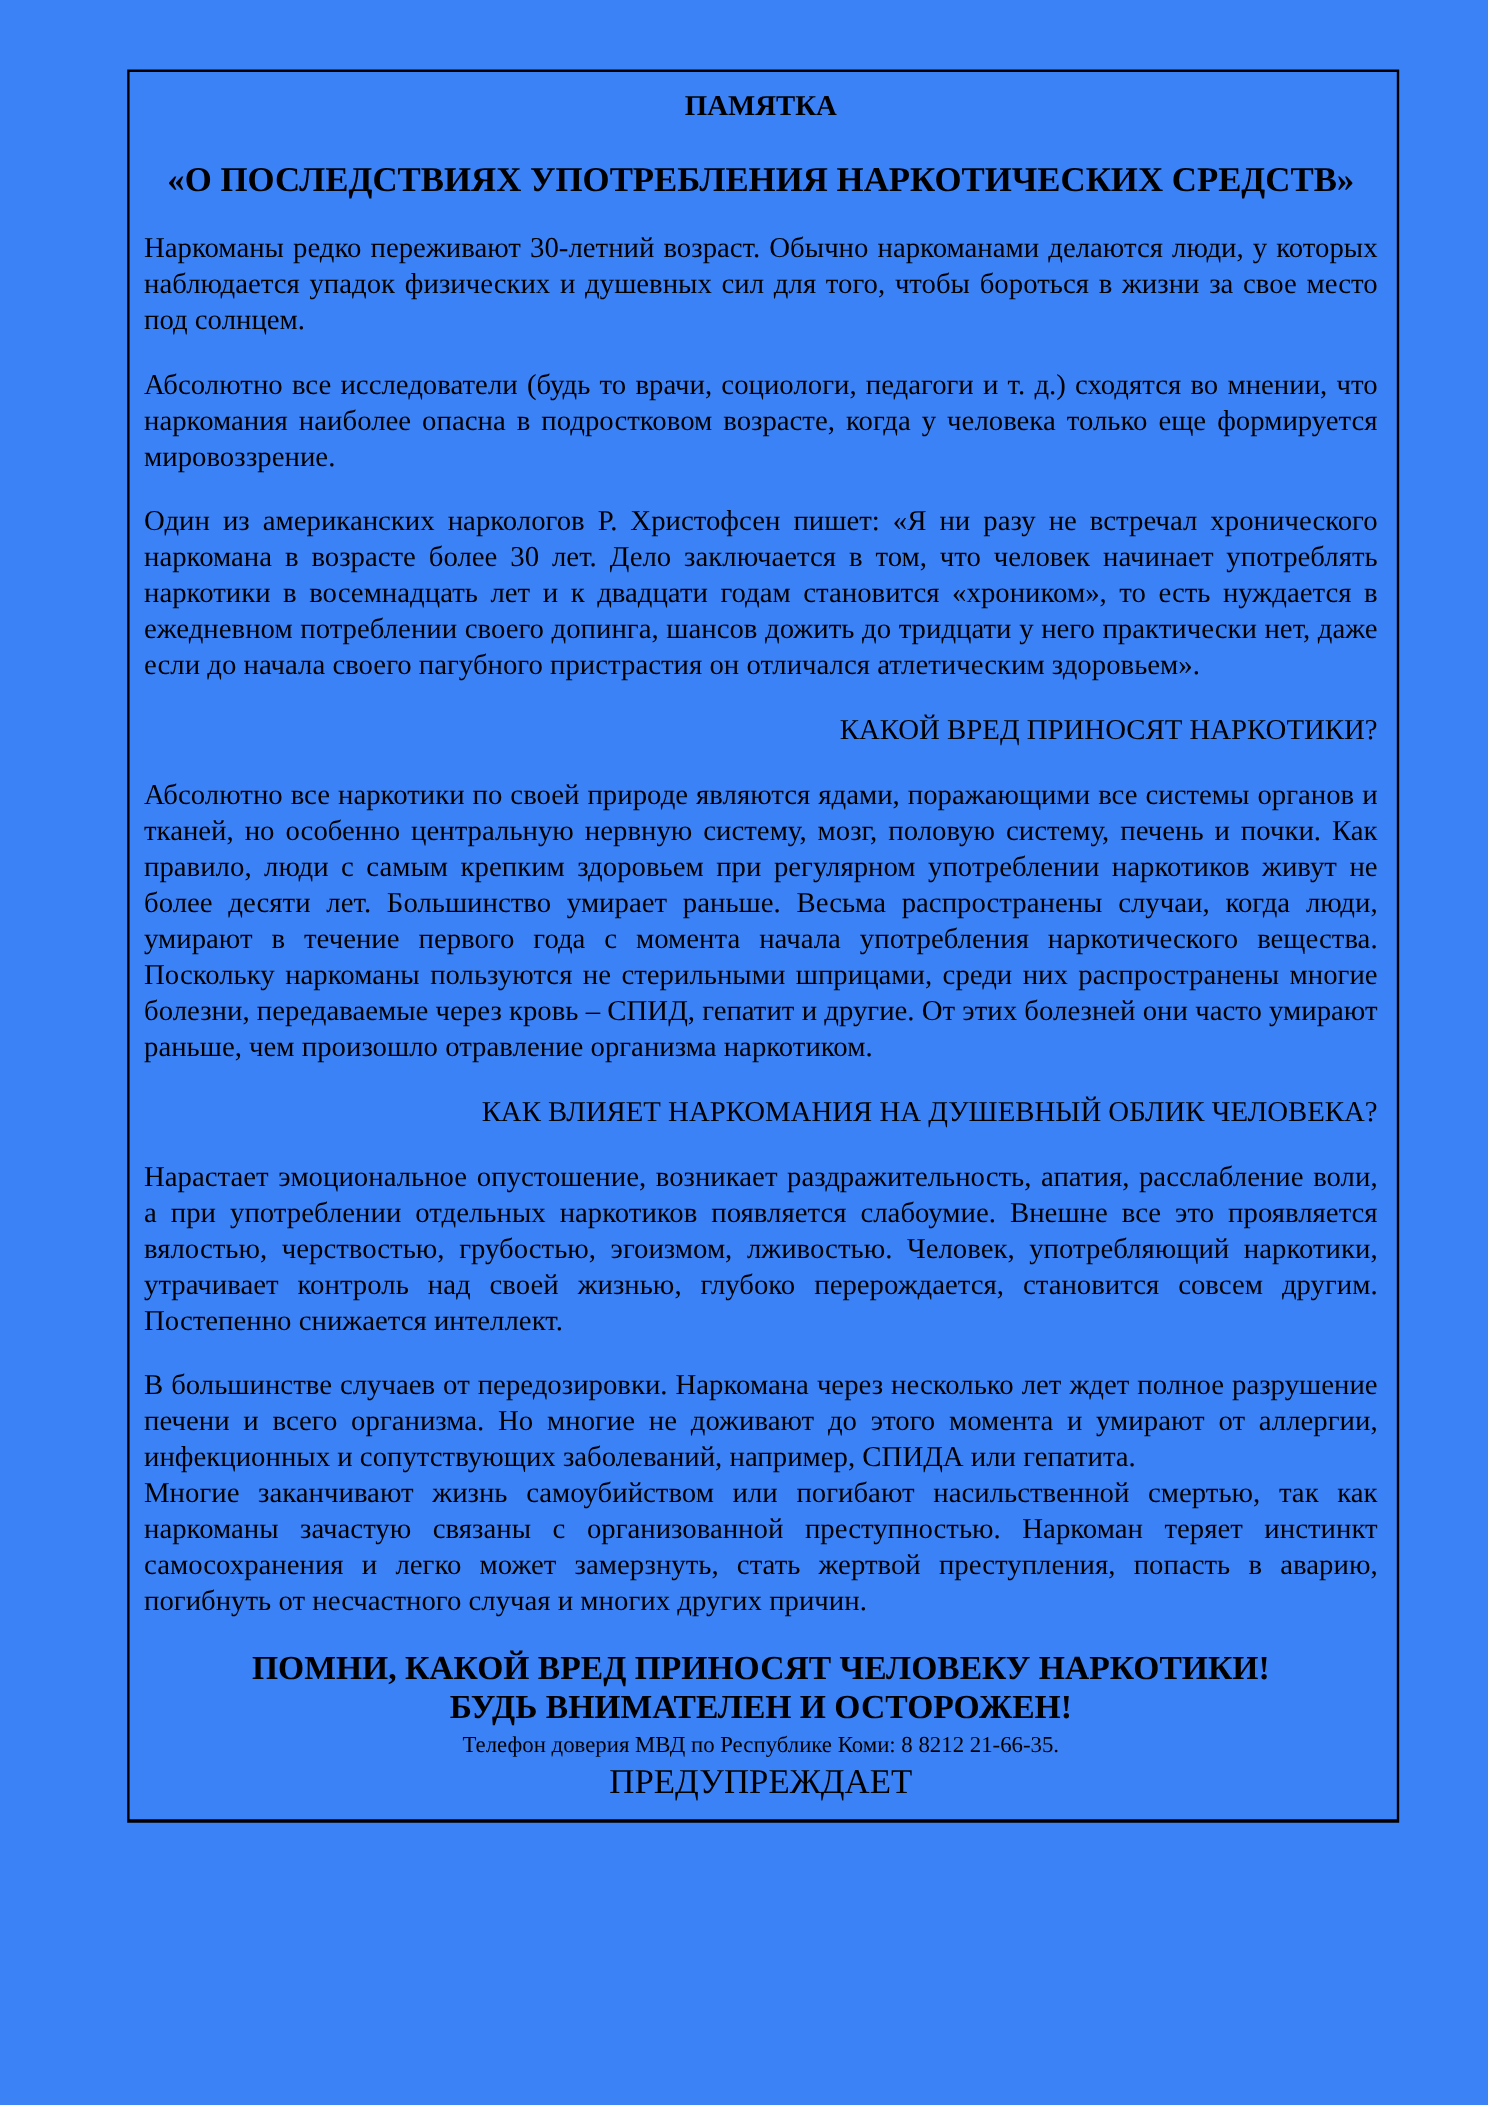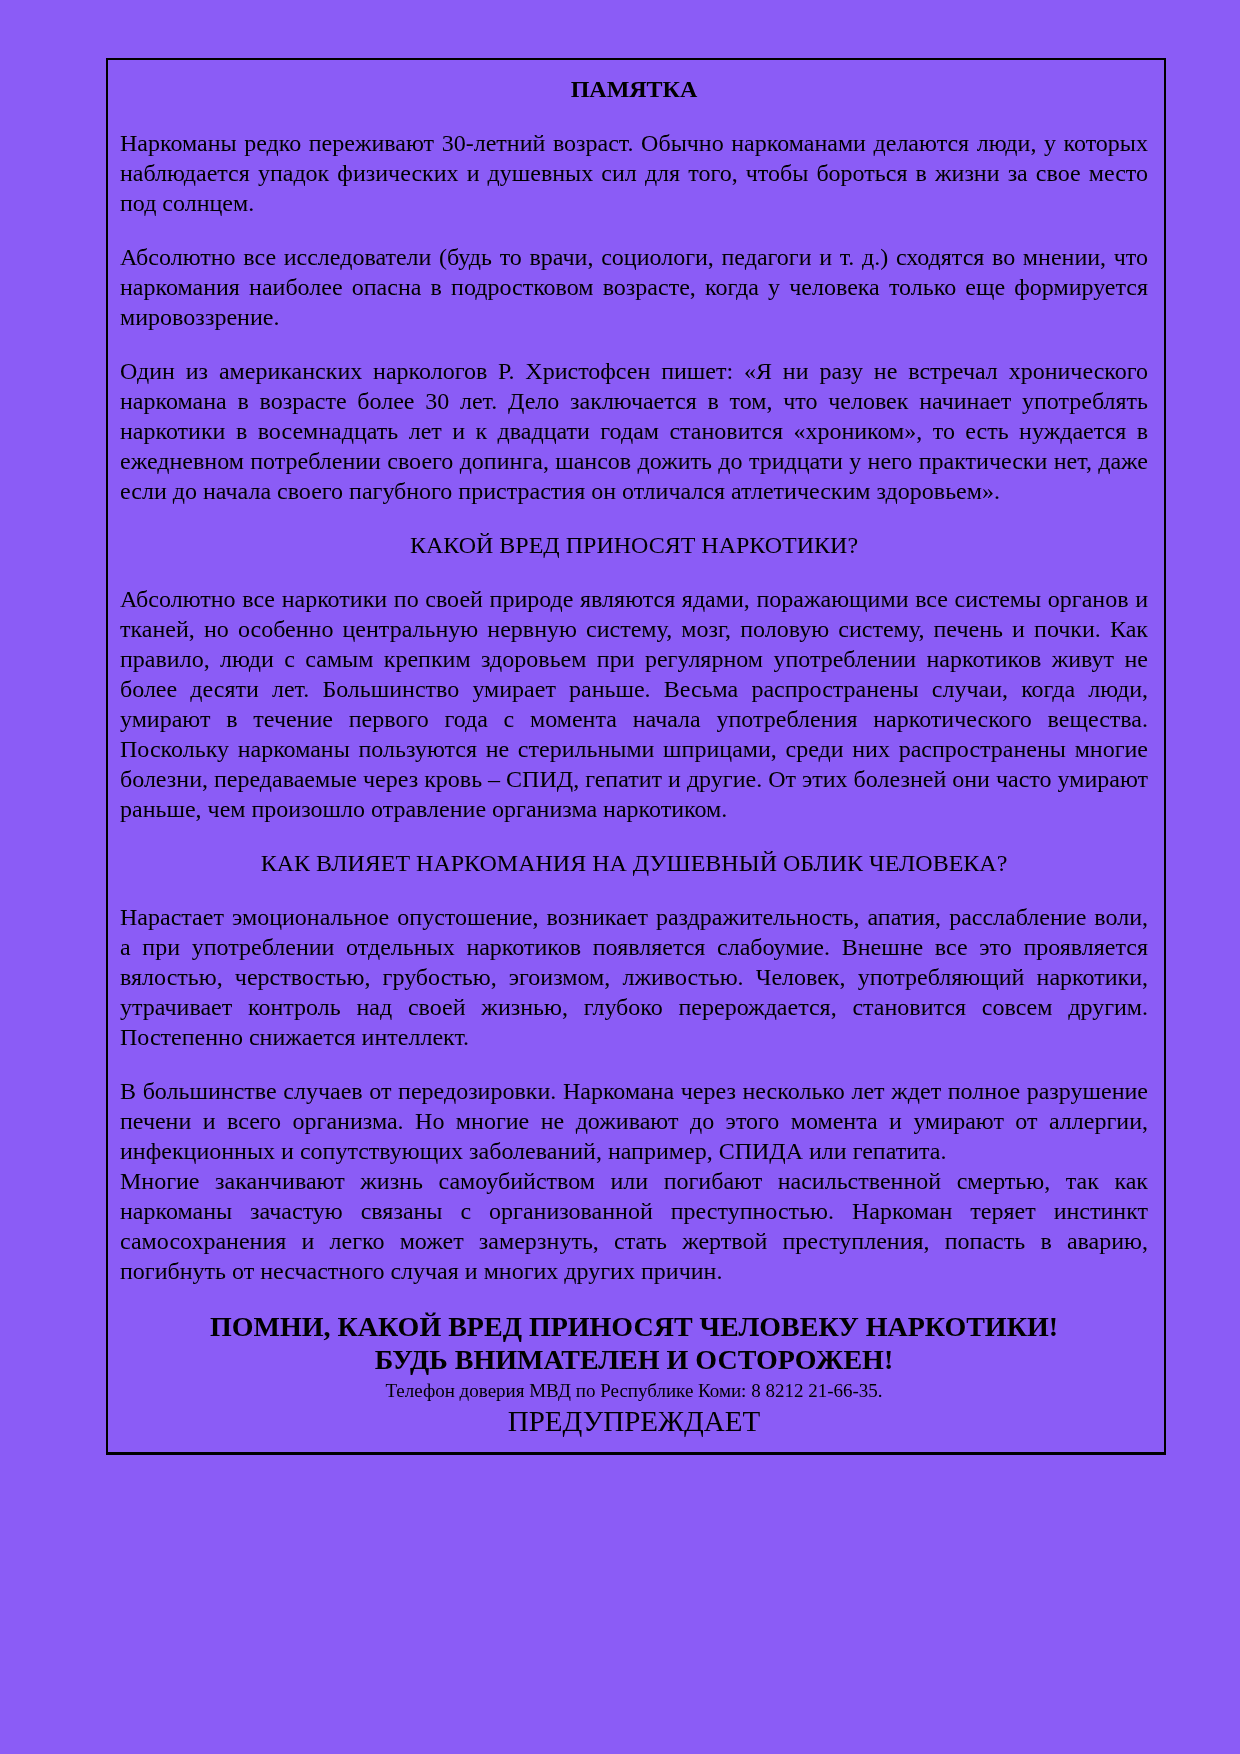--- a/index.html
+++ b/index.html
@@ -4,21 +4,21 @@
 <style>
   html, body {
     margin: 0;
     padding: 0;
     background: #ffffff;
   }
   .page {
     position: relative;
     width: 1240px;
     height: 1754px;
-    background: #8b5cf6;
+    background: #3b82f6;
     color: #000000;
     font-family: "Liberation Serif", "DejaVu Serif", serif;
     overflow: hidden;
   }
   .frame {
     position: absolute;
     left: 106px;
     top: 58px;
     width: 1060px;
     box-sizing: border-box;
@@ -43,21 +43,21 @@
   p.body-par {
     font-size: 24px;
     line-height: 30px;
     text-align: justify;
     margin: 24px 0 0 0;
   }
   p.body-par.no-gap {
     margin-top: 0;
   }
   .section-heading {
-    text-align: center;
+    text-align: right;
     font-weight: normal;
     font-size: 24px;
     line-height: 30px;
     margin: 24px 0 0 0;
   }
   .footer {
     margin-top: 24px;
     text-align: center;
   }
   .warn-line {
@@ -80,20 +80,21 @@
   }
 </style>
 </head>
 <body>
 
 <div class="page">
   <div class="frame">
 
     <p class="doc-title">ПАМЯТКА</p>
 
+    <p class="doc-subtitle">«О ПОСЛЕДСТВИЯХ УПОТРЕБЛЕНИЯ НАРКОТИЧЕСКИХ СРЕДСТВ»</p>
 
     <p class="body-par">Наркоманы редко переживают 30-летний возраст. Обычно наркоманами делаются люди, у которых наблюдается упадок физических и душевных сил для того, чтобы бороться в жизни за свое место под солнцем.</p>
 
     <p class="body-par">Абсолютно все исследователи (будь то врачи, социологи, педагоги и т. д.) сходятся во мнении, что наркомания наиболее опасна в подростковом возрасте, когда у человека только еще формируется мировоззрение.</p>
 
     <p class="body-par">Один из американских наркологов Р. Христофсен пишет: «Я ни разу не встречал хронического наркомана в возрасте более 30 лет. Дело заключается в том, что человек начинает употреблять наркотики в восемнадцать лет и к двадцати годам становится «хроником», то есть нуждается в ежедневном потреблении своего допинга, шансов дожить до тридцати у него практически нет, даже если до начала своего пагубного пристрастия он отличался атлетическим здоровьем».</p>
 
     <p class="section-heading">КАКОЙ ВРЕД ПРИНОСЯТ НАРКОТИКИ?</p>
 
     <p class="body-par">Абсолютно все наркотики по своей природе являются ядами, поражающими все системы органов и тканей, но особенно центральную нервную систему, мозг, половую систему, печень и почки. Как правило, люди с самым крепким здоровьем при регулярном употреблении наркотиков живут не более десяти лет. Большинство умирает раньше. Весьма распространены случаи, когда люди, умирают в течение первого года с момента начала употребления наркотического вещества. Поскольку наркоманы пользуются не стерильными шприцами, среди них распространены многие болезни, передаваемые через кровь – СПИД, гепатит и другие. От этих болезней они часто умирают раньше, чем произошло отравление организма наркотиком.</p>

